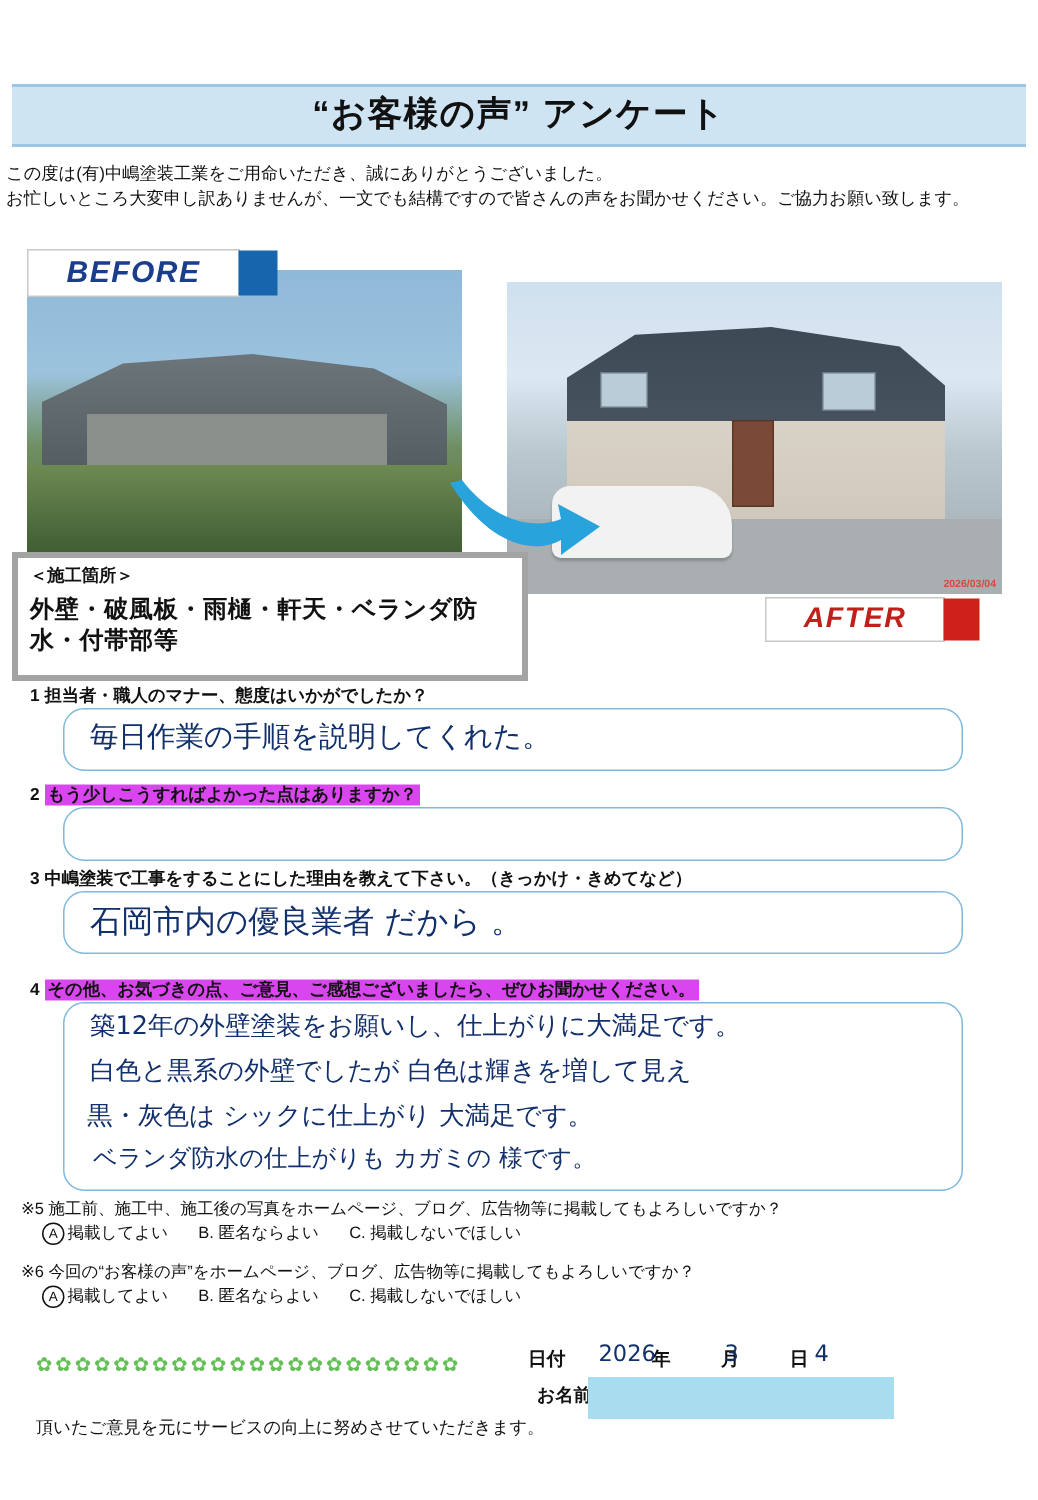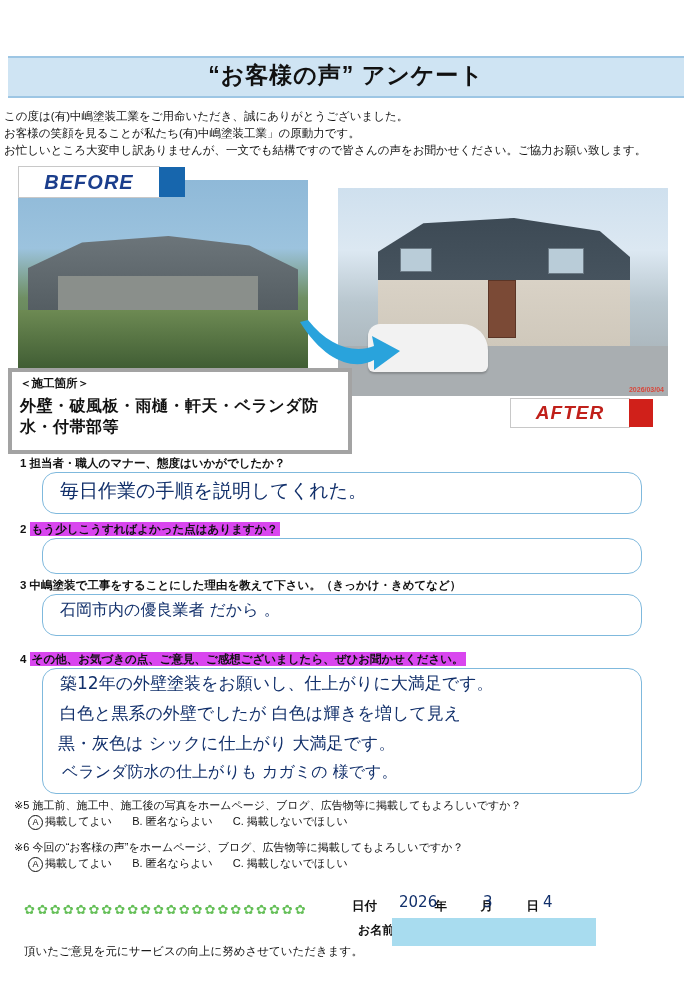--- a/index.html
+++ b/index.html
@@ -170,21 +170,20 @@
 </head>
 <body>
 
 <div class="page">
 
   <div class="title-band"></div>
   <div class="title-text">“お客様の声” アンケート</div>
 
   <div class="intro">
     <div>この度は(有)中嶋塗装工業をご用命いただき、誠にありがとうございました。</div>
-    <div>お客様の笑顔を見ることが私たち(有)中嶋塗装工業」の原動力です。</div>
     <div>お忙しいところ大変申し訳ありませんが、一文でも結構ですので皆さんの声をお聞かせください。ご協力お願い致します。</div>
   </div>
 
   <div class="photo-before">
     <div class="house-b"></div>
     <div class="house-b2"></div>
     <div class="grass-b"></div>
   </div>
   <div class="label-before">BEFORE</div>
 
@@ -220,21 +219,21 @@
     <span class="q-hl">もう少しこうすればよかった点はありますか？</span>
   </div>
   <div class="ans-box" style="left:42px;top:538px;width:598px;height:34px;"></div>
   <div class="hand" style="left:60px;top:544px;font-size:19px;"></div>
 
   <div class="q" style="left:20px;top:578px;">
     <span>3</span>
     <span>中嶋塗装で工事をすることにした理由を教えて下さい。（きっかけ・きめてなど）</span>
   </div>
   <div class="ans-box" style="left:42px;top:594px;width:598px;height:40px;"></div>
-  <div class="hand" style="left:60px;top:600px;font-size:16px;">石岡市内の優良業者 だから 。</div>
+  <div class="hand" style="left:60px;top:600px;font-size:21px;">石岡市内の優良業者 だから 。</div>
 
   <div class="q" style="left:20px;top:652px;">
     <span>4</span>
     <span class="q-hl">その他、お気づきの点、ご意見、ご感想ございましたら、ぜひお聞かせください。</span>
   </div>
   <div class="ans-box" style="left:42px;top:668px;width:598px;height:124px;"></div>
   <div class="hand" style="left:60px;top:672px;font-size:17px;">築12年の外壁塗装をお願いし、仕上がりに大満足です。</div>
   <div class="hand" style="left:60px;top:702px;font-size:17px;">白色と黒系の外壁でしたが 白色は輝きを増して見え</div>
   <div class="hand" style="left:58px;top:732px;font-size:17px;">黒・灰色は シックに仕上がり 大満足です。</div>
   <div class="hand" style="left:62px;top:762px;font-size:16px;">ベランダ防水の仕上がりも カガミの 様です。</div>

